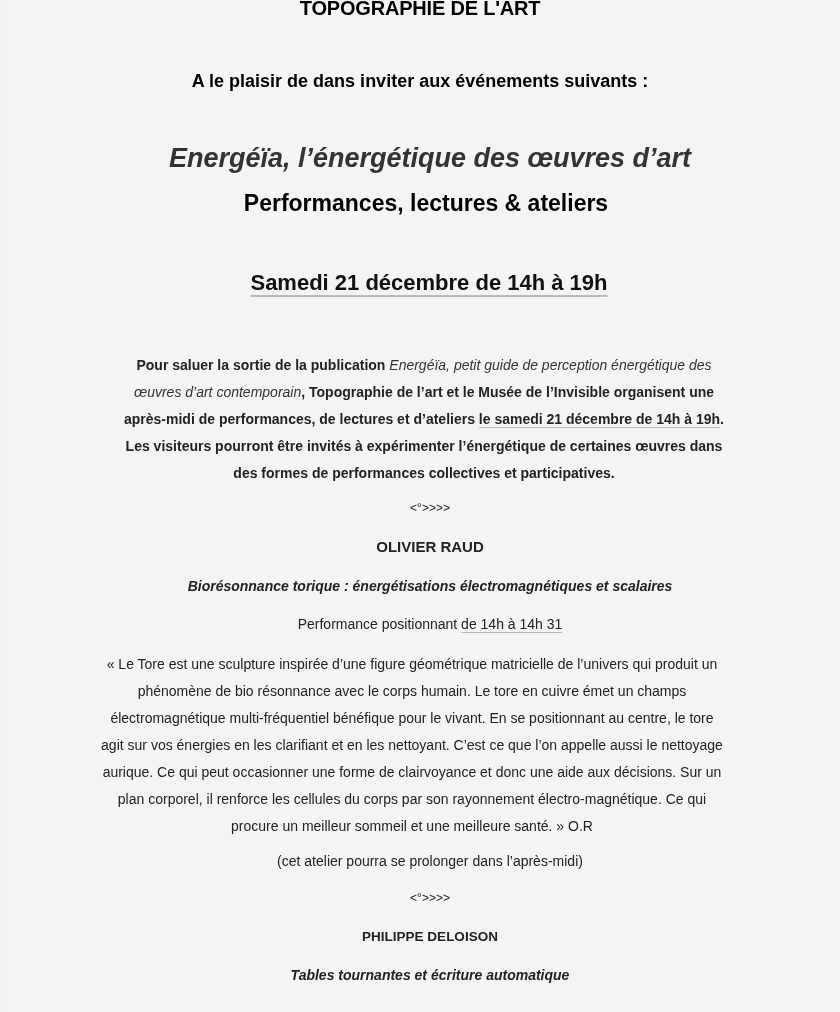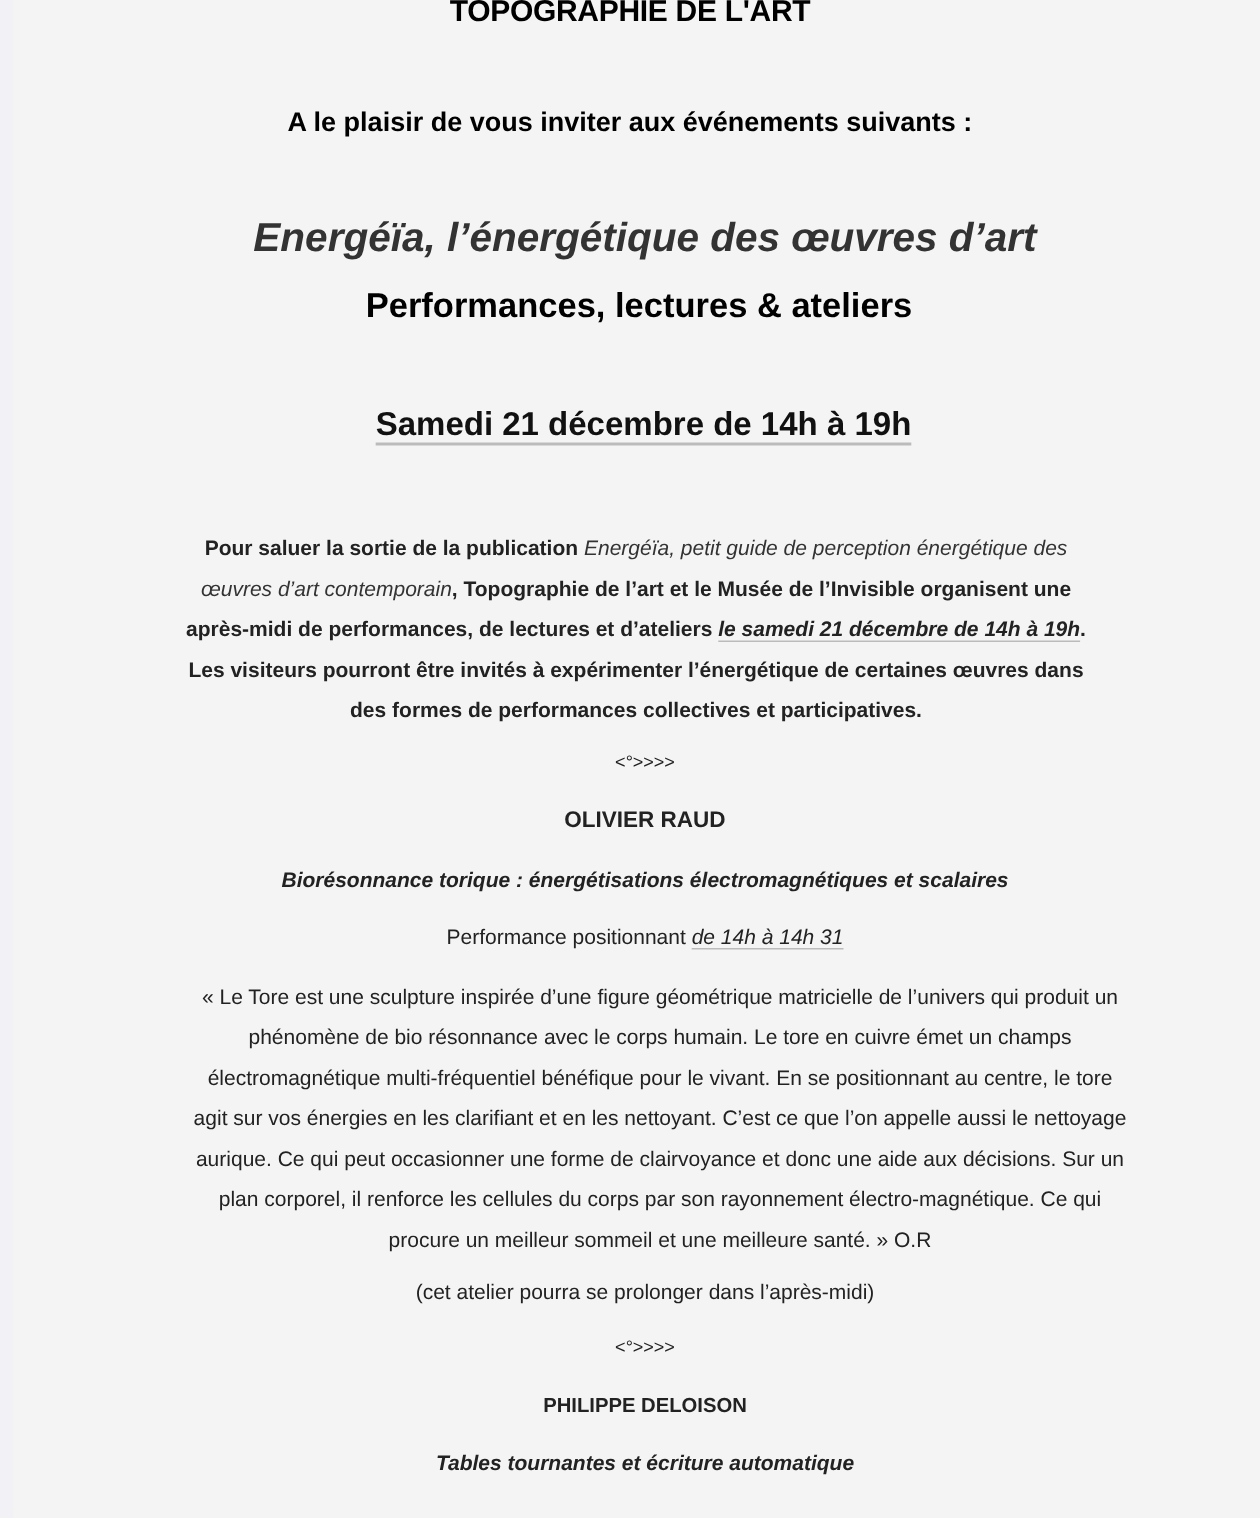--- a/index.html
+++ b/index.html
@@ -94,57 +94,56 @@
     }
     .intro em {
       font-weight: normal;
       font-style: italic;
       color: #333;
     }
     .u {
       text-decoration: underline;
       text-decoration-color: #bbb;
       text-underline-offset: 3px;
-      font-style: italic;
     }
     .line {
       position: absolute;
       left: 0;
       width: 860px;
       margin: 0;
       font-size: 14px;
       color: #222;
     }
     .sep { top: 501px; font-size: 12px; }
     .artist1 { top: 538px; font-size: 15px; font-weight: bold; }
     .work1 { top: 578px; font-style: italic; font-weight: bold; font-size: 14px; }
     .time1 { top: 616px; font-size: 14px; }
     .quote {
       position: absolute;
       top: 651px;
-      left: 128px;
+      left: 100px;
       width: 624px;
       font-size: 14px;
       line-height: 27px;
       color: #222;
       margin: 0;
     }
     .note { top: 853px; }
     .sep2 { top: 891px; font-size: 12px; }
     .artist2 { top: 929px; font-size: 13.5px; font-weight: bold; }
     .work2 { top: 967px; font-style: italic; font-weight: bold; font-size: 14px; }
   </style>
 </head>
 <body>
 
 <div class="left-strip"></div>
 
 <div class="page">
   <h1 class="site-title">TOPOGRAPHIE DE L'ART</h1>
-  <p class="invite">A le plaisir de vous inviter aux événements suivants :</p>
+  <p class="invite">A le plaisir de dans inviter aux événements suivants :</p>
 
   <h2 class="event-title">Energéïa, l’énergétique des œuvres d’art</h2>
   <h3 class="event-subtitle">Performances, lectures &amp; ateliers</h3>
   <h3 class="event-date">
     <span>Samedi 21 décembre de 14h à 19h</span>
   </h3>
 
   <p class="intro"><span>Pour saluer la sortie de la publication </span><em>Energéïa, petit guide de perception énergétique des œuvres d’art contemporain</em><span>, Topographie de l’art et le Musée de l’Invisible organisent une après-midi de performances, de lectures et d’ateliers </span><span class="u">le samedi 21 décembre de 14h à 19h</span><span>. Les visiteurs pourront être invités à expérimenter l’énergétique de certaines œuvres dans des formes de performances collectives et participatives.</span></p>
 
   <p class="line sep">&lt;°&gt;&gt;&gt;&gt;</p>

